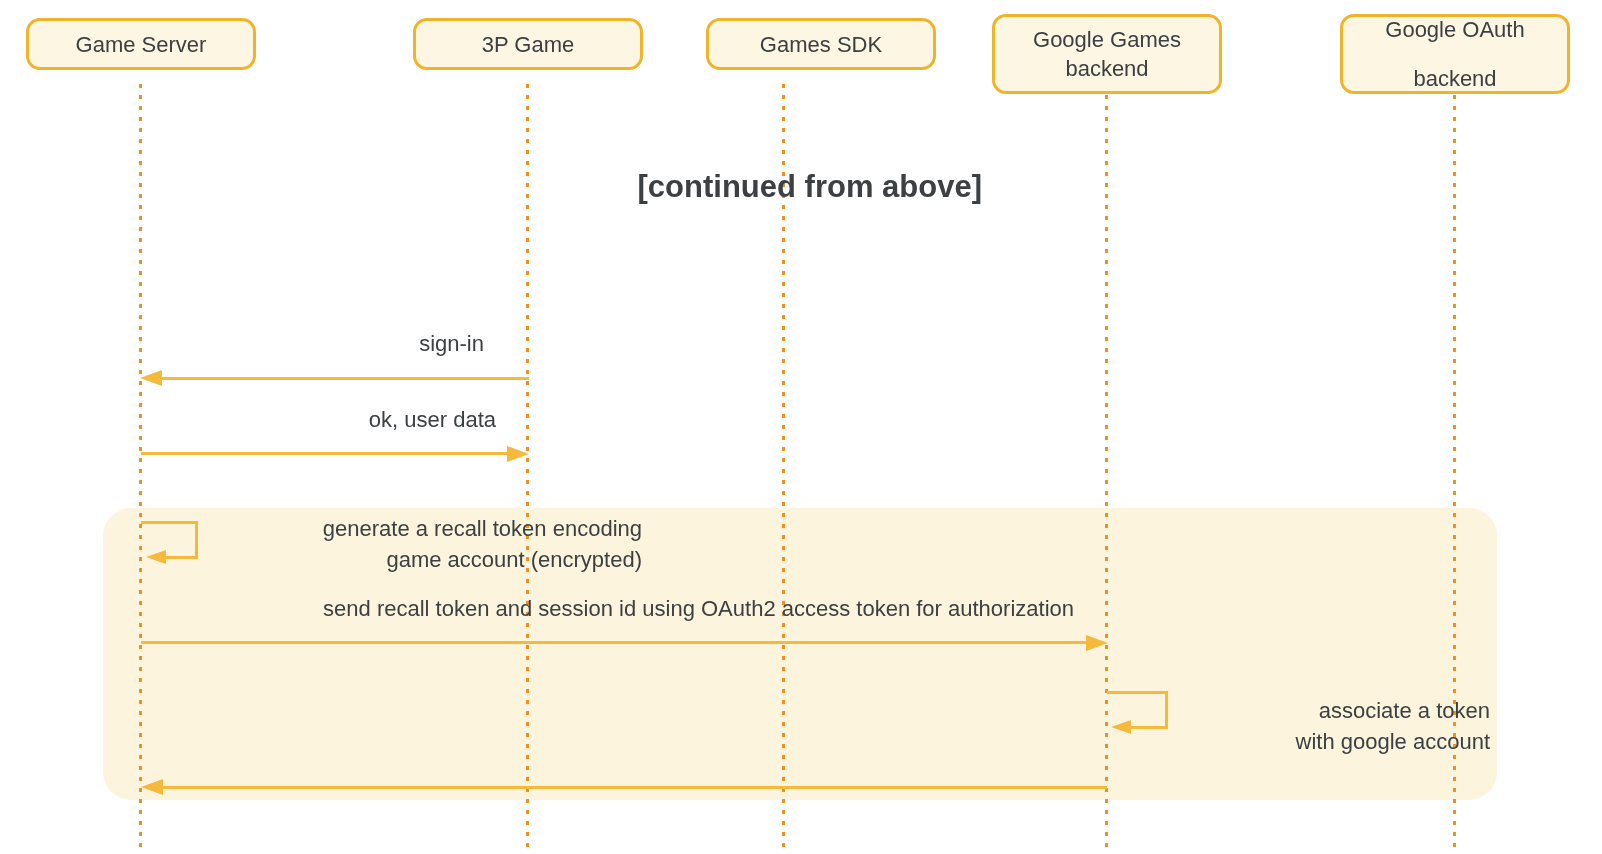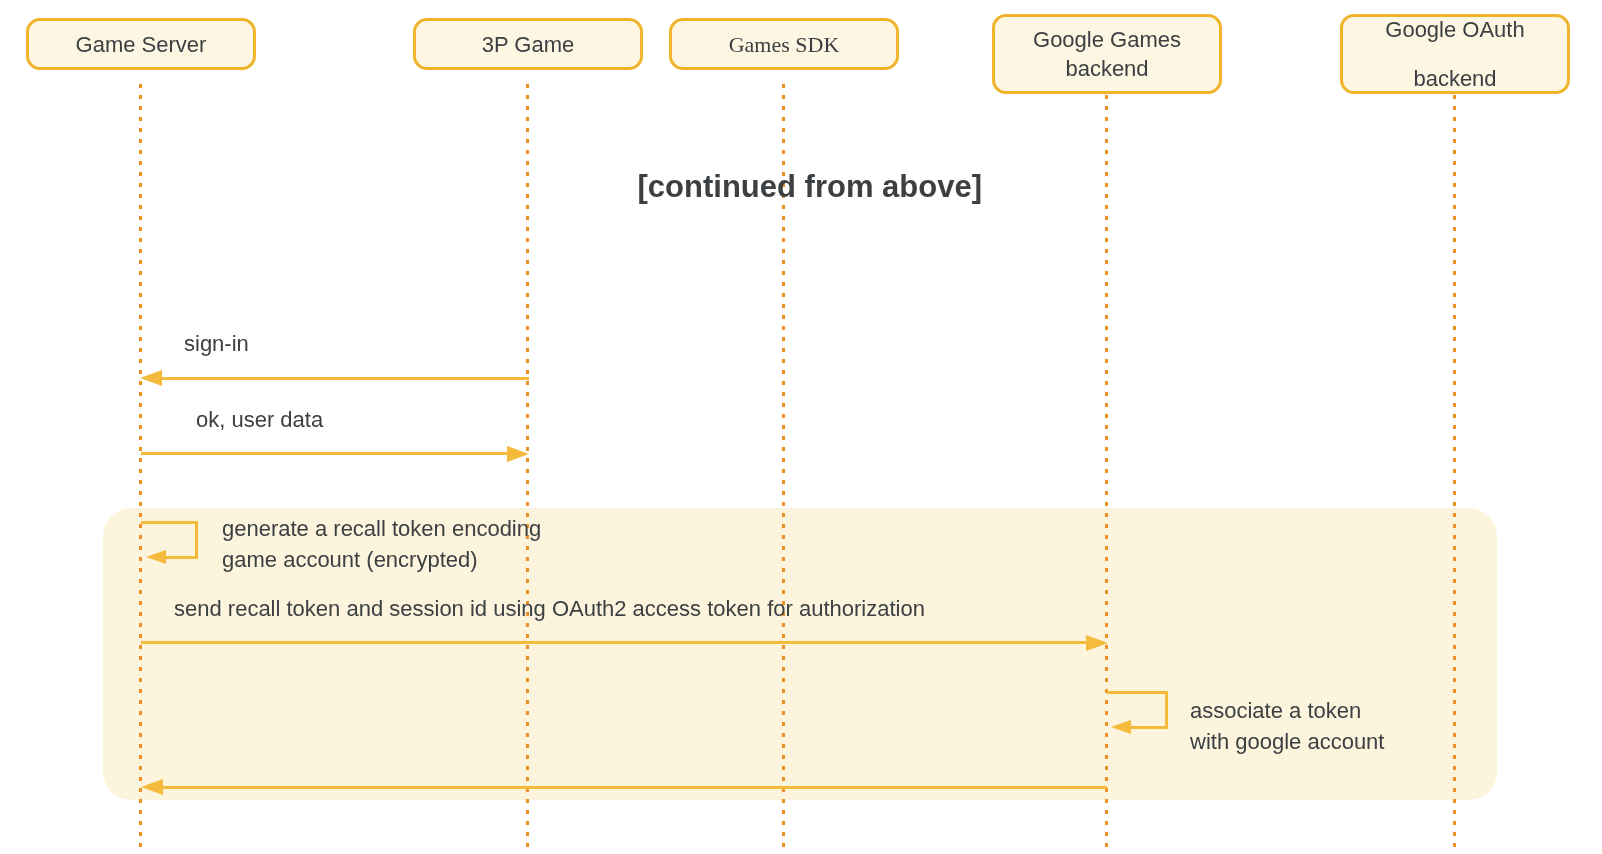--- a/index.html
+++ b/index.html
@@ -24,29 +24,29 @@
   .lifeline{position:absolute;top:84px;width:3px;height:770px;z-index:2;
             background:repeating-linear-gradient(to bottom,var(--lifeline) 0 4px,transparent 4px 11px);}
   .ll-0{left:139px;} .ll-1{left:526px;} .ll-2{left:782px;} .ll-3{left:1105px;} .ll-4{left:1453px;}
 
   
   .actor{position:absolute;z-index:5;display:flex;flex-direction:column;align-items:center;justify-content:center;
          width:230px;background:var(--box-fill);border:3px solid var(--box-border);border-radius:14px;
          font-size:22px;line-height:29px;text-align:center;}
   .actor.one{top:18px;height:52px;}
   .actor.two{top:14px;height:80px;}
-  .a-0{left:26px;} .a-1{left:413px;} .a-2{left:669px;font-family:Liberation Serif, serif;} .a-3{left:992px;} .a-4{left:1340px;gap:20px;}
+  .a-0{left:26px;} .a-1{left:413px;} .a-2{left:706px;} .a-3{left:992px;} .a-4{left:1340px;gap:20px;}
 
   
   .title{position:absolute;left:582px;top:170px;width:400px;z-index:4;
          text-align:right;font-size:31px;line-height:34px;font-weight:bold;color:var(--text);}
 
   
-  .msg-label{position:absolute;z-index:4;font-size:22px;line-height:26px;text-align:left;color:var(--text);}
-  .msg-label.left-align{text-align:left;line-height:31px;}
+  .msg-label{position:absolute;z-index:4;font-size:22px;line-height:26px;text-align:right;color:var(--text);}
+  .msg-label.left-align{text-align:right;line-height:31px;}
 
   
   .hline{position:absolute;height:3px;background:var(--arrow);z-index:3;}
   .vline{position:absolute;width:3px;background:var(--arrow);z-index:3;}
 
   
   .head{position:absolute;width:0;height:0;z-index:3;}
   .head.left{border-top:8px solid transparent;border-bottom:8px solid transparent;border-right:22px solid var(--arrow);}
   .head.right{border-top:8px solid transparent;border-bottom:8px solid transparent;border-left:22px solid var(--arrow);}
   .head.left.small{border-top-width:7px;border-bottom-width:7px;border-right-width:20px;}

